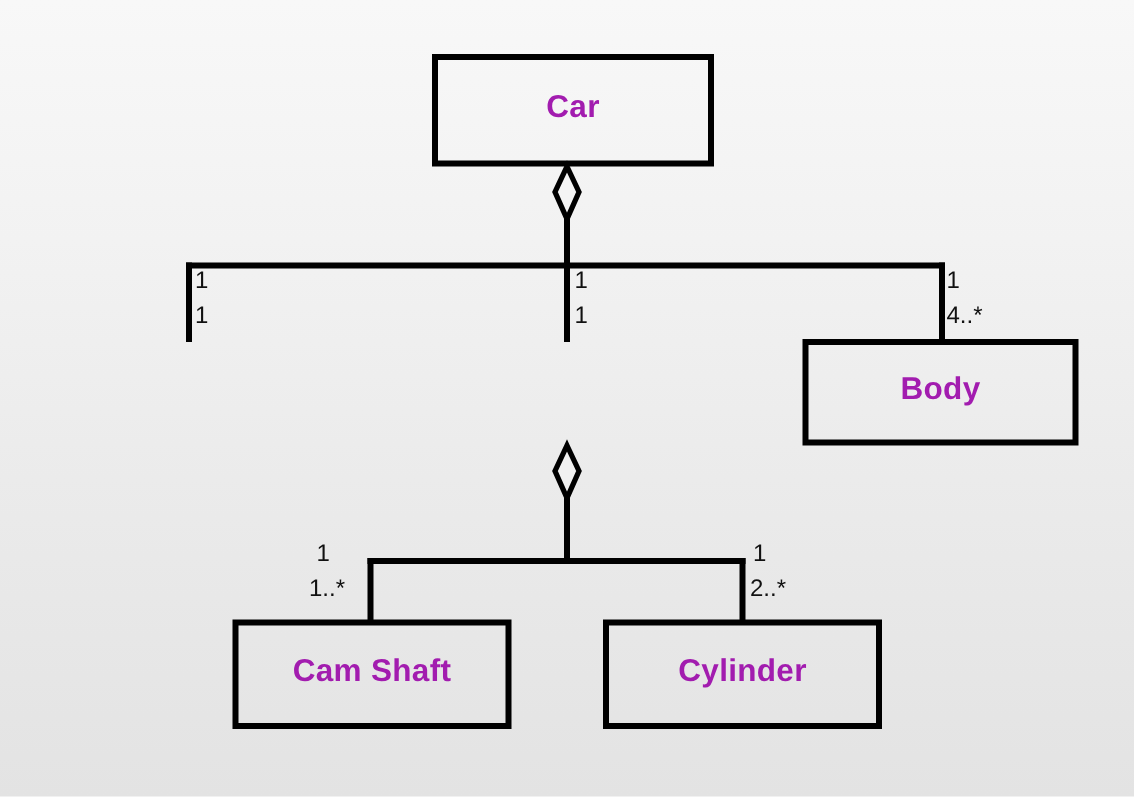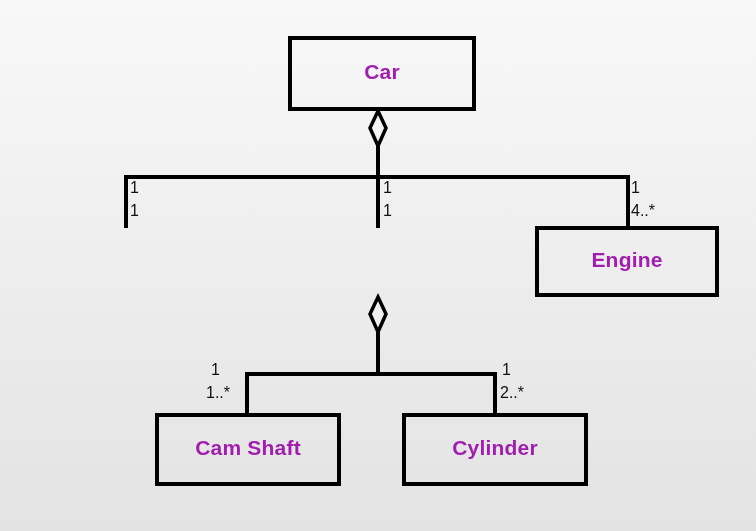--- a/index.html
+++ b/index.html
@@ -89,21 +89,21 @@
 
   </svg>
 
   <div class="class-box" style="left:288px; top:36px; width:188px; height:75px;">
     <span class="class-name">Car</span>
   </div>
 
 
 
   <div class="class-box" style="left:535px; top:226px; width:184px; height:71px;">
-    <span class="class-name">Engine</span>
+    <span class="class-name">Body</span>
   </div>
 
   <div class="class-box" style="left:155px; top:413px; width:186px; height:73px;">
     <span class="class-name">Cam Shaft</span>
   </div>
 
   <div class="class-box" style="left:402px; top:413px; width:186px; height:73px;">
     <span class="class-name">Cylinder</span>
   </div>
 

